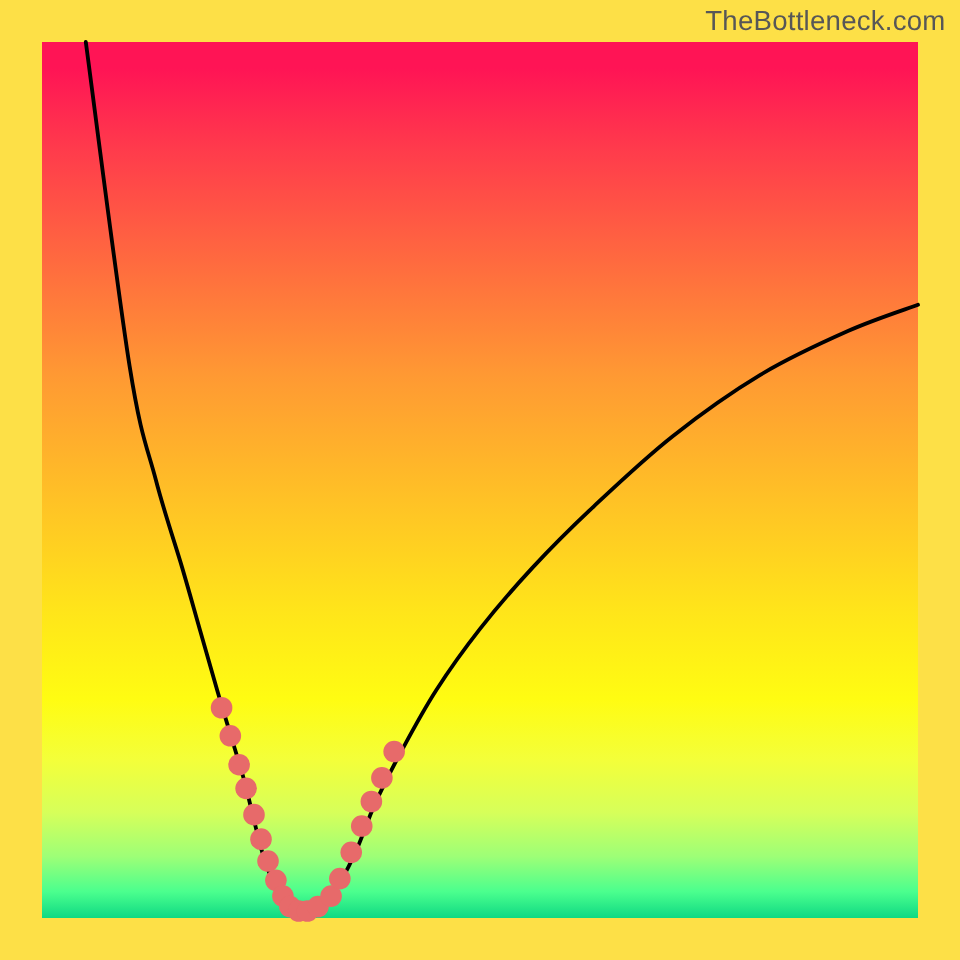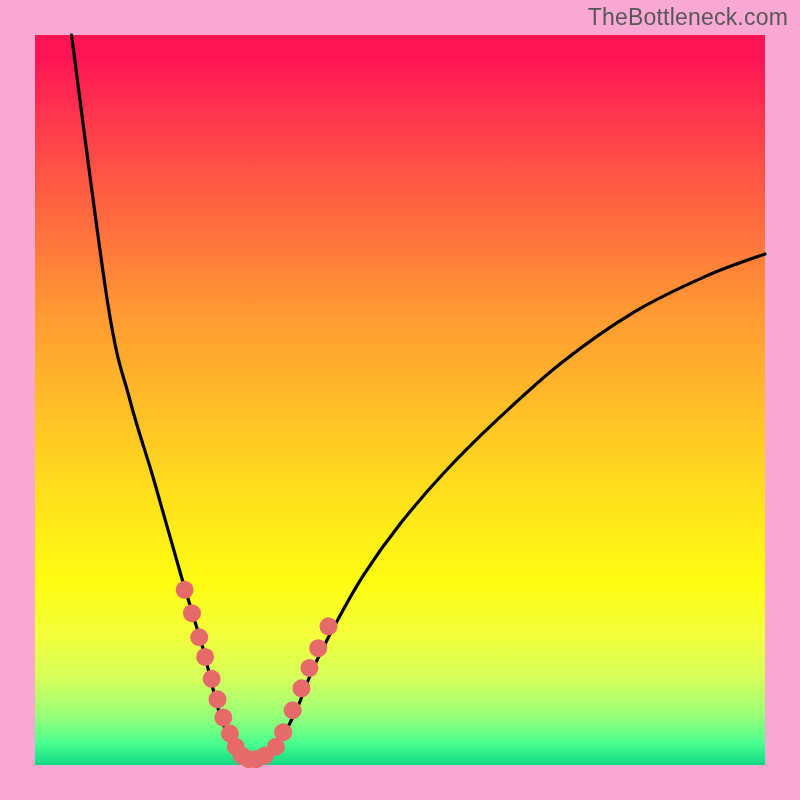--- a/index.html
+++ b/index.html
@@ -7,21 +7,21 @@
     padding: 0;
     width: 800px;
     height: 800px;
     overflow: hidden;
     background: #000;
     font-family: Arial, Helvetica, sans-serif;
   }
   .outer {
     width: 800px;
     height: 800px;
-    background: #f9a8d4;
+    background: #fde047;
     position: relative;
   }
   .watermark {
     position: absolute;
     top: 4px;
     right: 12px;
     color: #575757;
     font-size: 23px;
     font-weight: 400;
     letter-spacing: 0.2px;

